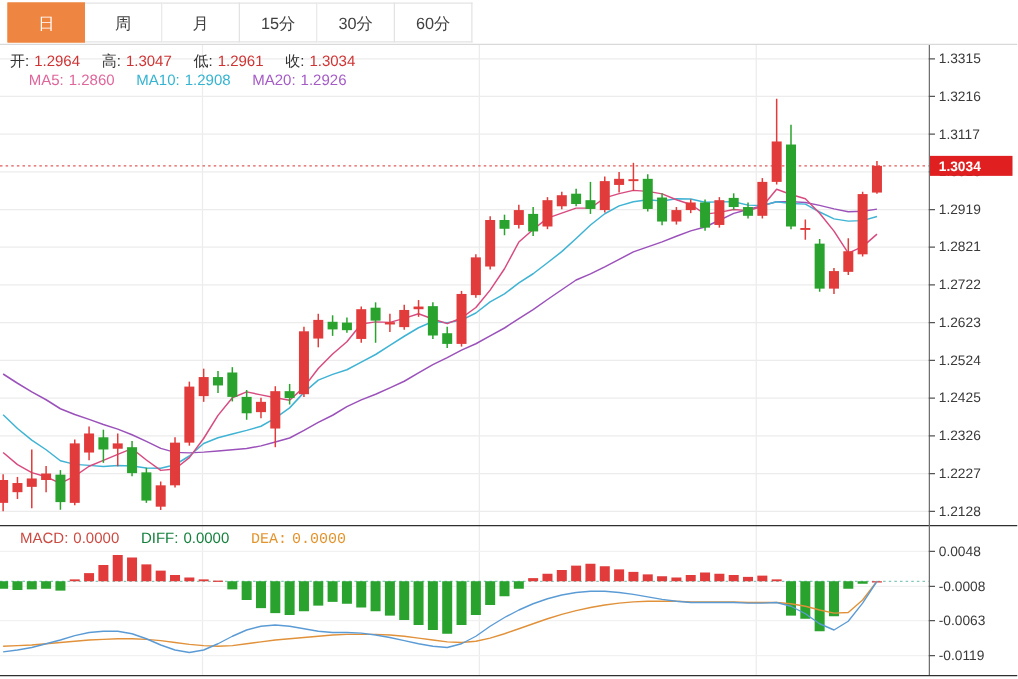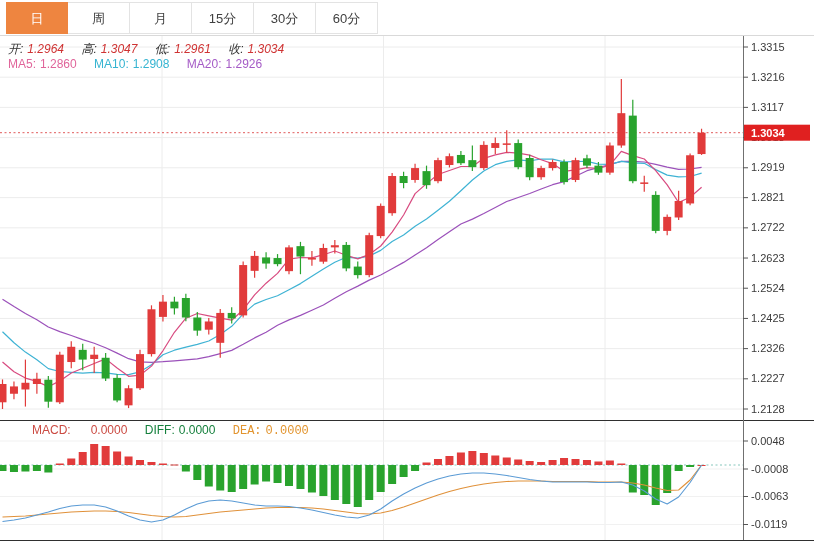--- a/index.html
+++ b/index.html
@@ -14,29 +14,29 @@
          font-size:13px; color:#404040; background:#fff;
          border:1px solid #e3e3e3; border-left:none; cursor:pointer; }
   .tab:first-child { border-left:1px solid #e3e3e3; }
   .tab.active { background:#ee8540; border-color:#ee8540; color:#fff; }
 
   svg.chart { position:absolute; top:0; left:0; z-index:1; }
 
   .legend { position:absolute; z-index:3; white-space:nowrap; font-size:12px; }
   .legend span { margin-right:4px; }
   .legend .gap { margin-right:14px; }
-  #legend-ohlc { top:41px; left:8px;font-style:italic; }
-  #legend-ma   { top:57px; left:8px; }
+  #legend-ohlc { top:41px; left:8px; }
+  #legend-ma   { top:57px; left:23px; }
   #legend-macd { top:423px; left:16px; }
   .lbl  { color:#333333; }
   .val-red { color:#cf3333; }
   .ma5  { color:#e0659a; }
   .ma10 { color:#35b4d1; }
   .ma20 { color:#a55bc6; }
-  .macd-l { color:#cb4a42;margin-left:16px; }
+  .macd-l { color:#cb4a42; }
   .diff-l { color:#15803d; }
   .dea-l  { color:#e2942e;font-family:Liberation Mono, monospace; }
 </style>
 </head>
 <body>
 
 <svg class="chart" id="chart-svg" width="814" height="543" viewBox="0 0 814 543">
     <line x1="162" y1="36" x2="162" y2="540" stroke="#ececec" stroke-width="1"></line>
     <line x1="383.5" y1="36" x2="383.5" y2="540" stroke="#ececec" stroke-width="1"></line>
     <line x1="605" y1="36" x2="605" y2="540" stroke="#ececec" stroke-width="1"></line>

